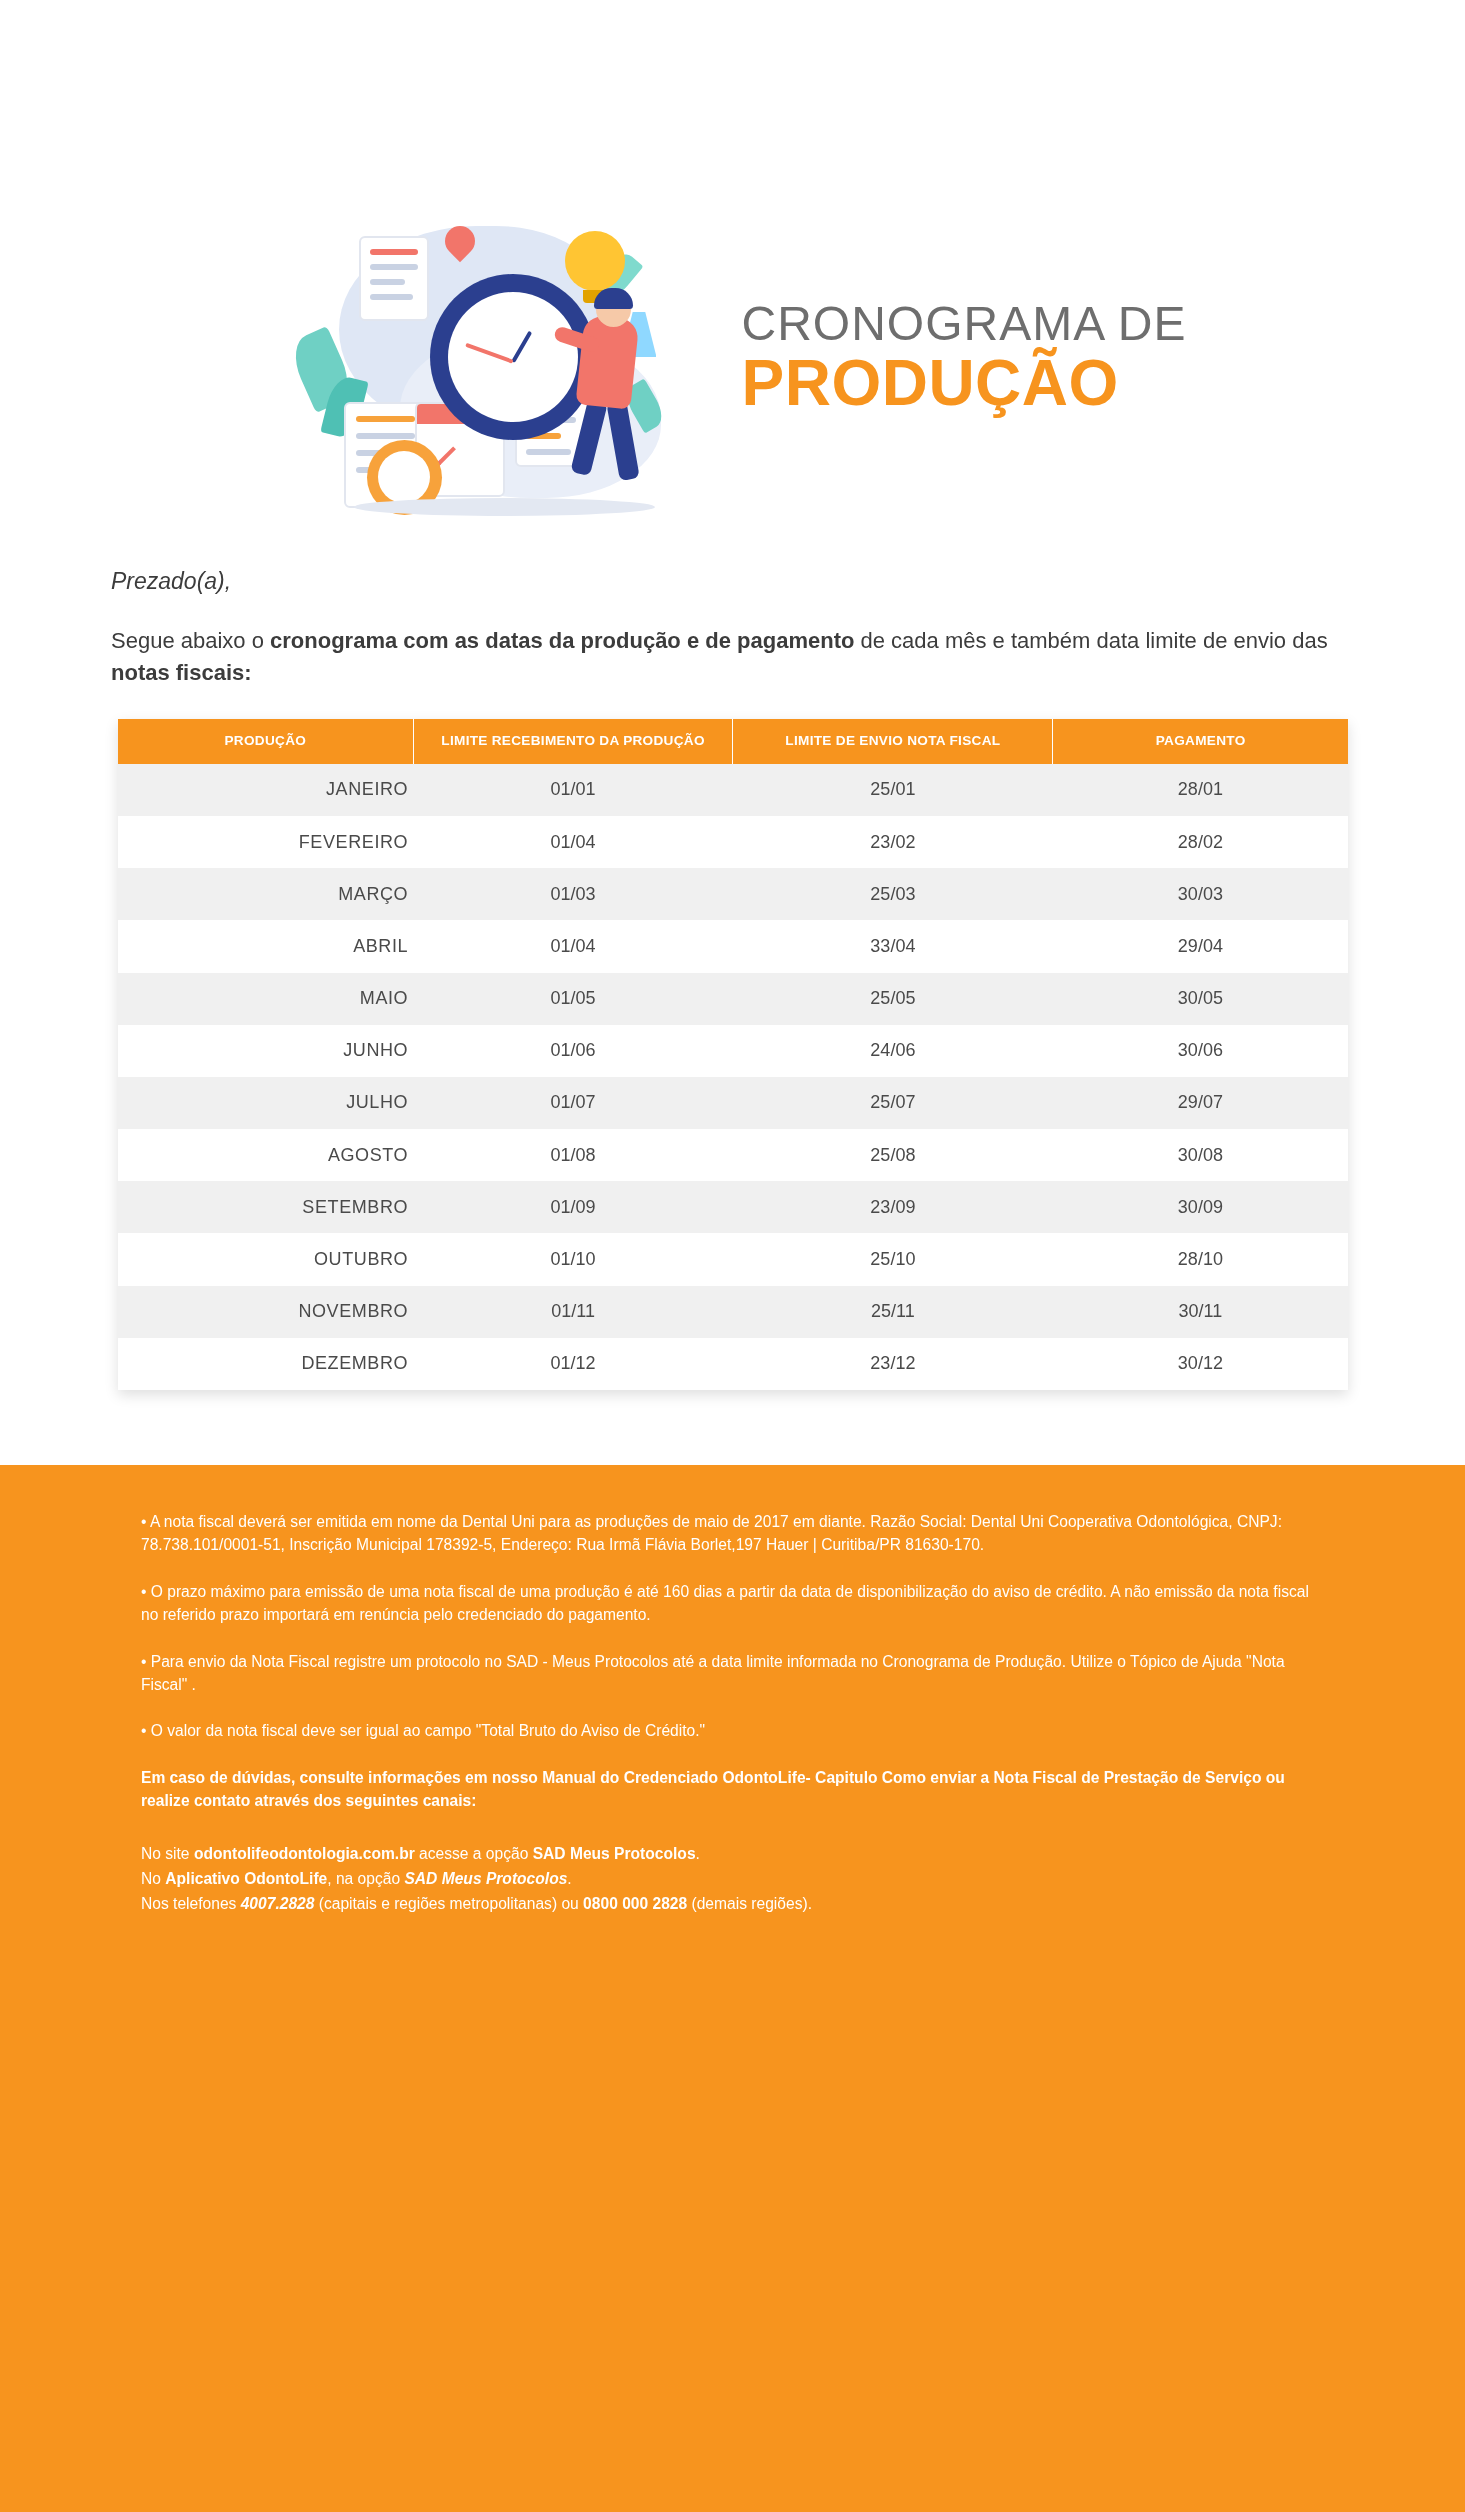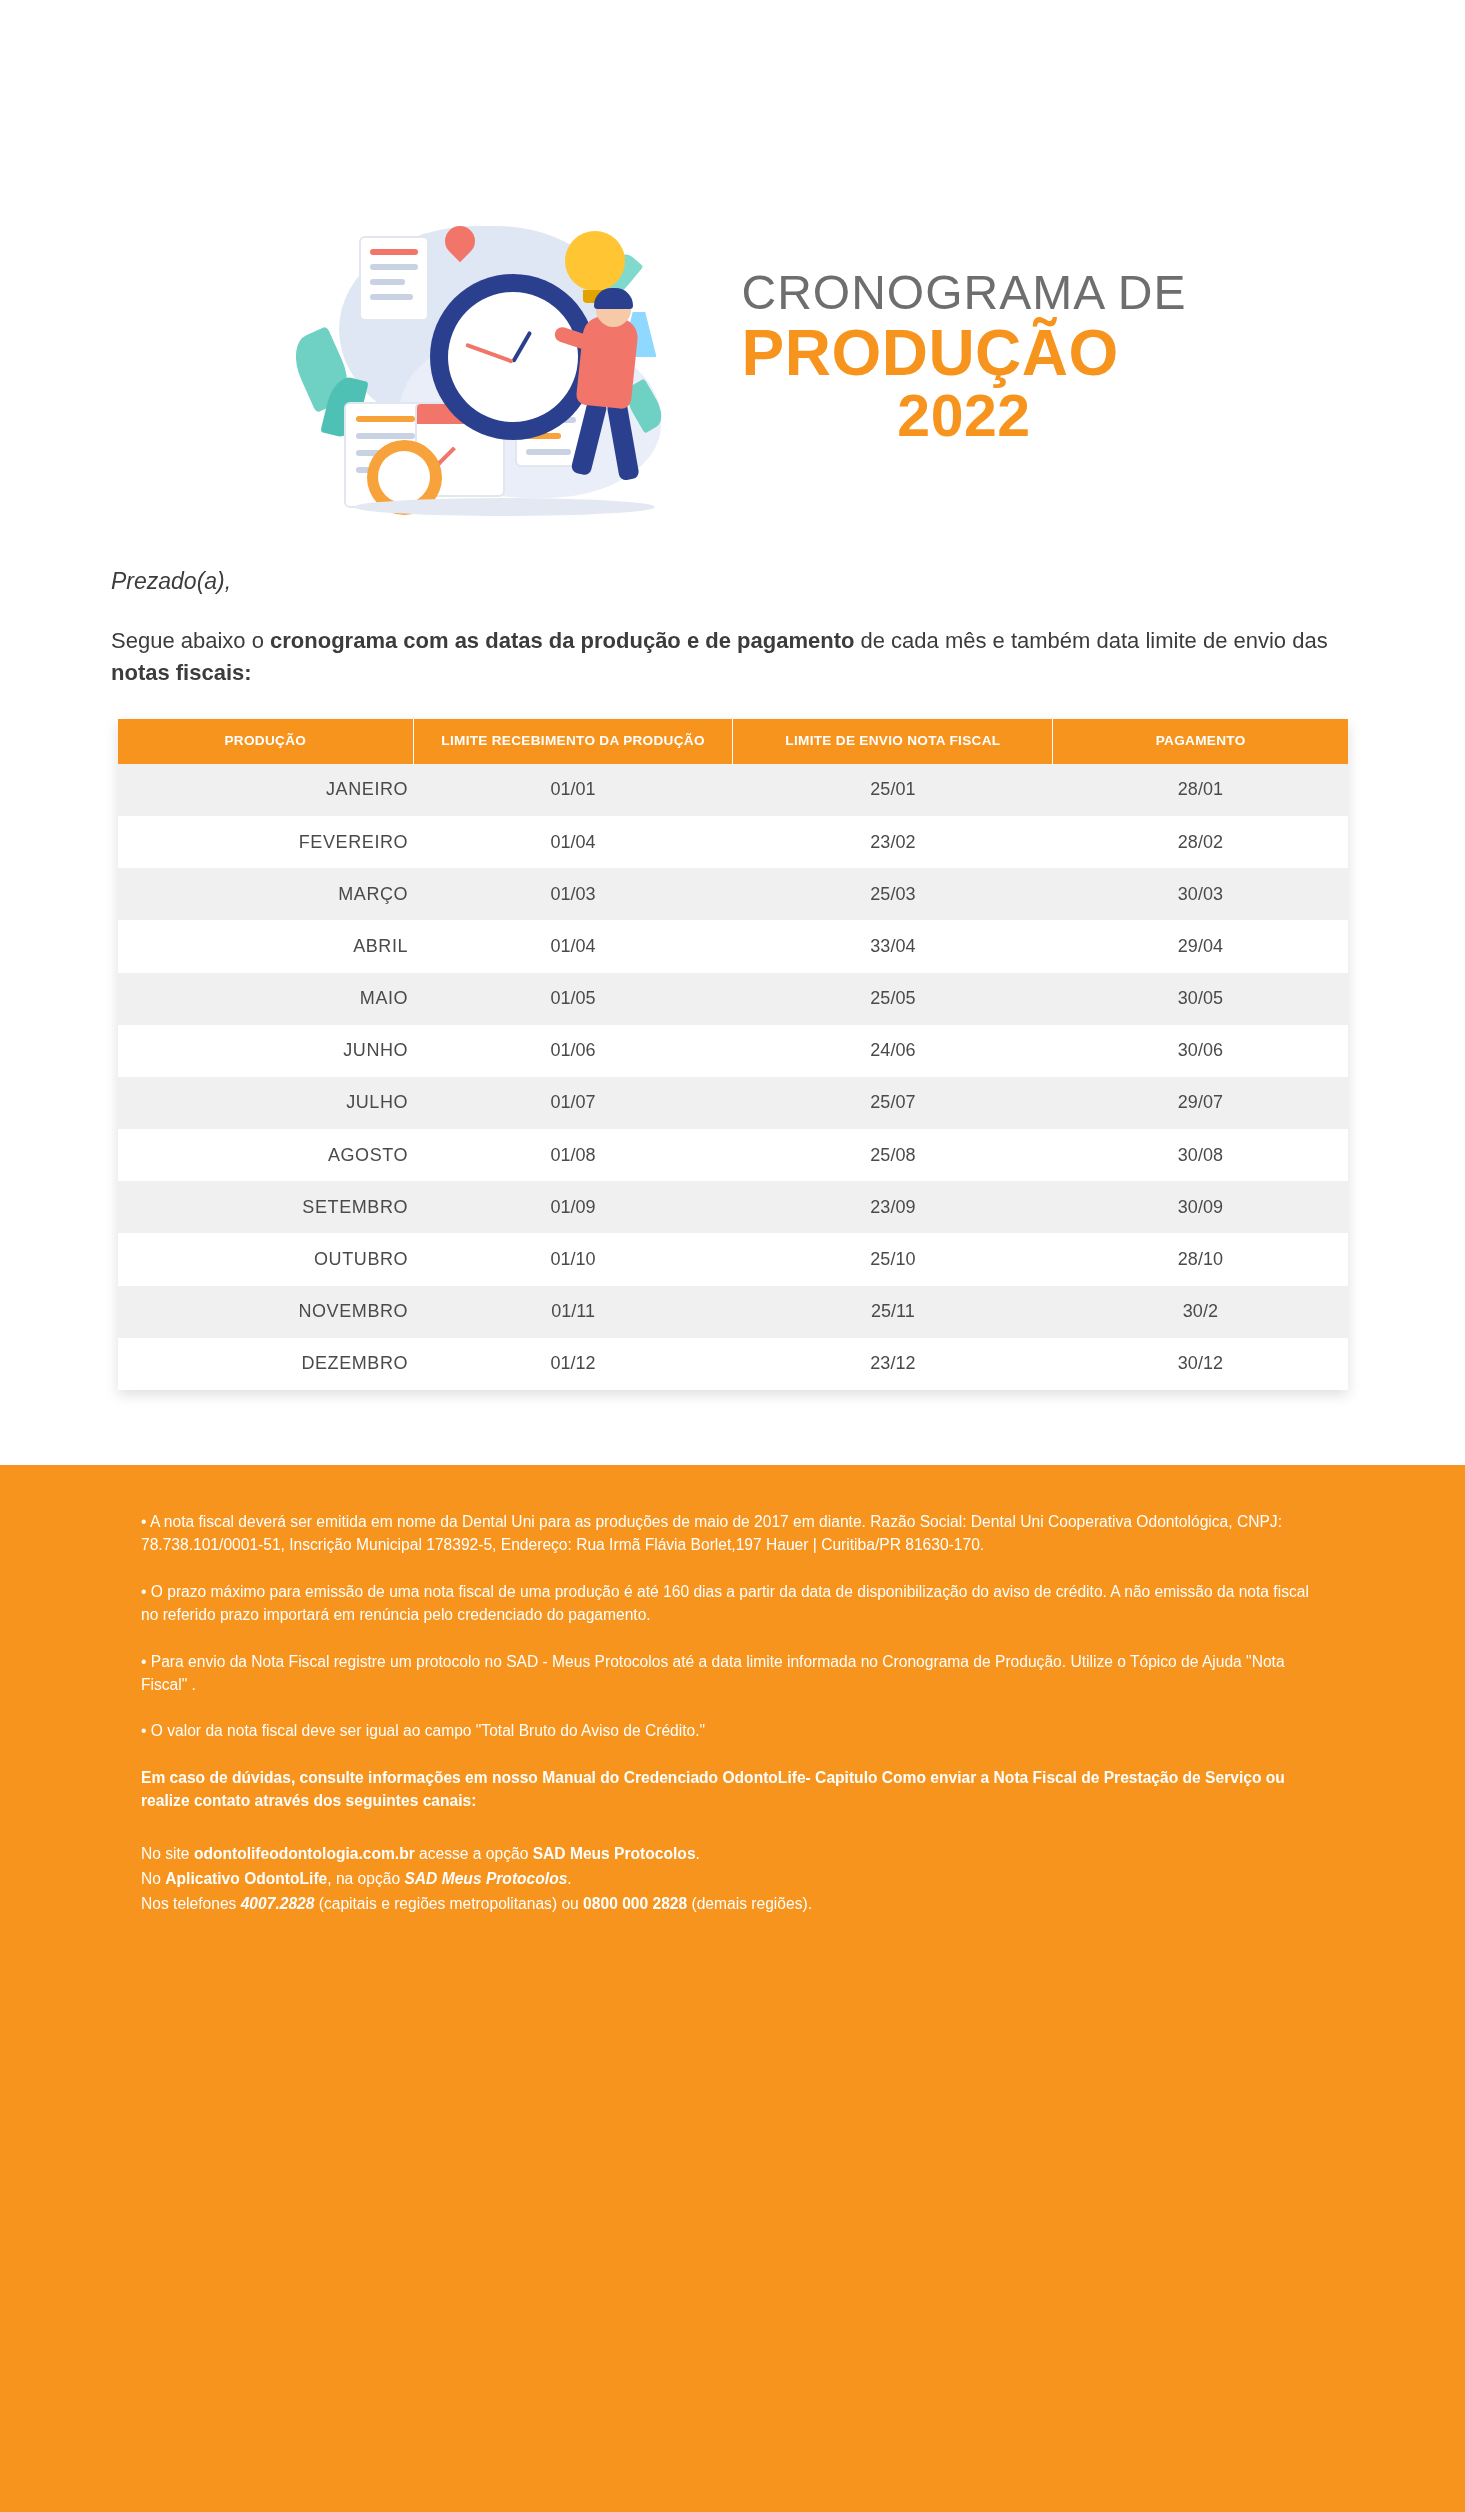--- a/index.html
+++ b/index.html
@@ -260,21 +260,20 @@
         <div class="art-person-body"></div>
         <div class="art-person-arm"></div>
         <div class="art-person-head"></div>
         <div class="art-person-hair"></div>
         <div class="art-shadow"></div>
       </div>
 
       <div class="titles">
         <div class="title-1">CRONOGRAMA DE</div>
         <div class="title-2">PRODUÇÃO</div>
-        <div class="title-3">2022</div>
       </div>
 
     </div>
   </div>
 
   <div class="intro">
     <div class="greeting">Prezado(a),</div>
     <div class="lead">
       <span>Segue abaixo o </span><b>cronograma com as datas da produção e de pagamento</b><span> de cada mês e também data limite de envio das </span><b>notas fiscais:</b>
     </div>
@@ -348,21 +347,21 @@
           <tr>
             <td class="month">OUTUBRO</td>
             <td>01/10</td>
             <td>25/10</td>
             <td>28/10</td>
           </tr>
           <tr>
             <td class="month">NOVEMBRO</td>
             <td>01/11</td>
             <td>25/11</td>
-            <td>30/2</td>
+            <td>30/11</td>
           </tr>
           <tr>
             <td class="month">DEZEMBRO</td>
             <td>01/12</td>
             <td>23/12</td>
             <td>30/12</td>
           </tr>
         </tbody>
     </table>
   </div>

